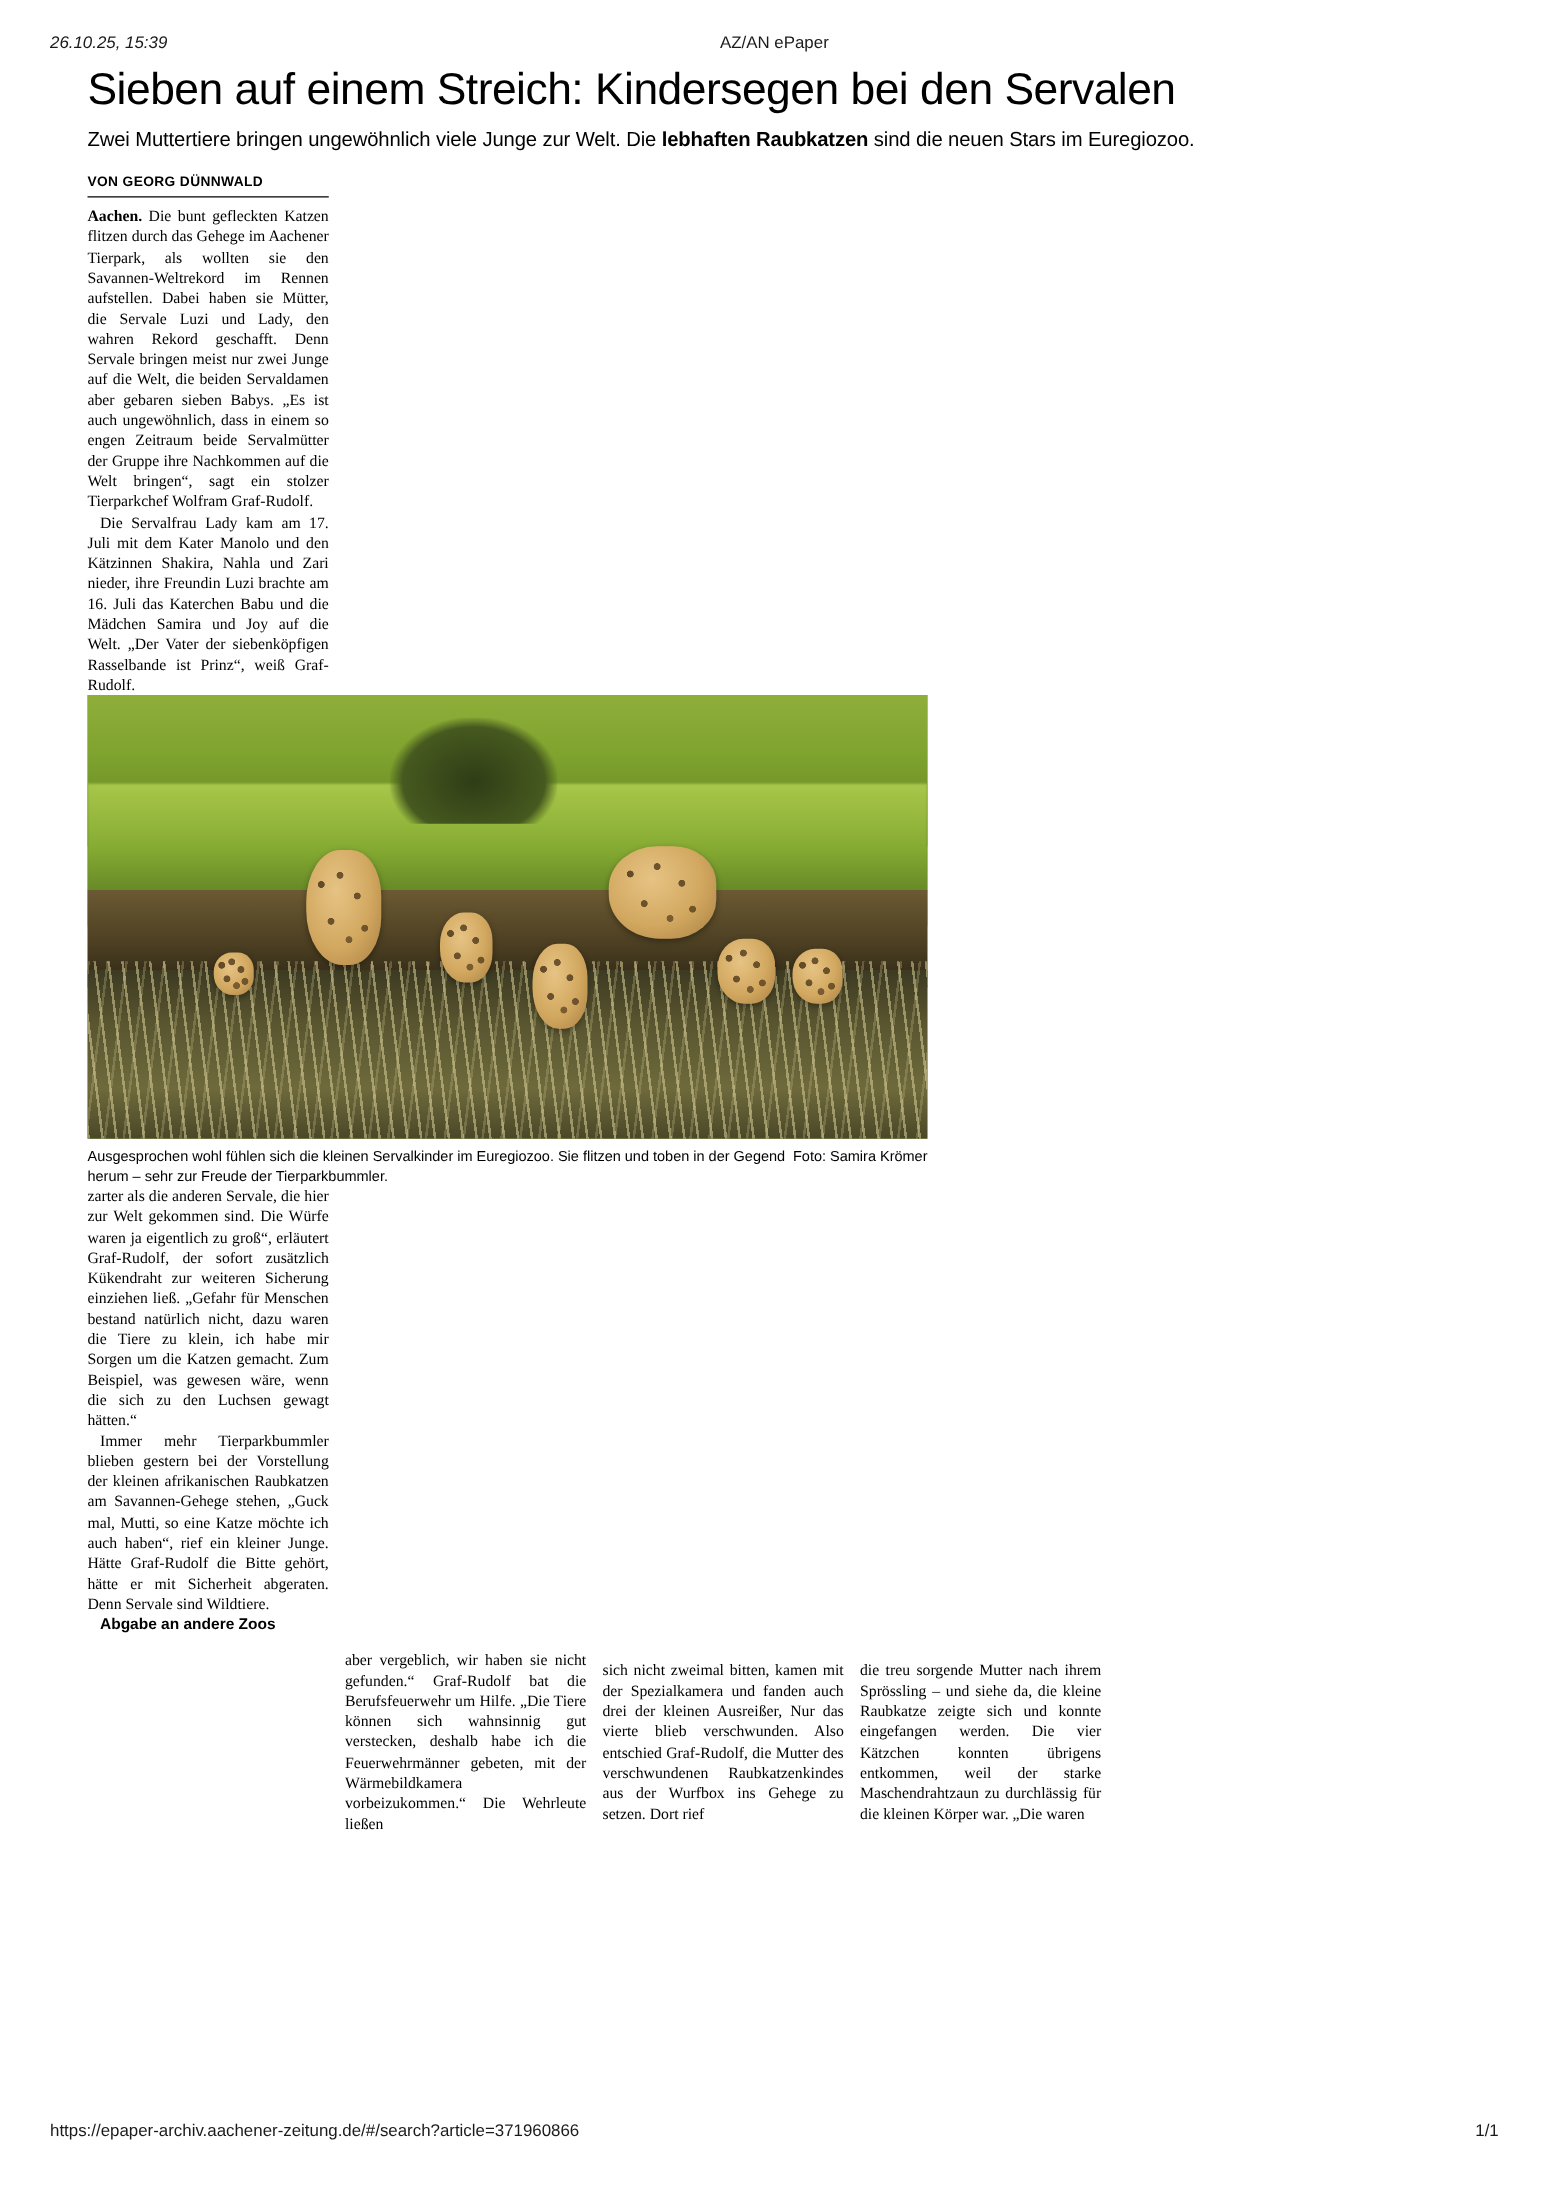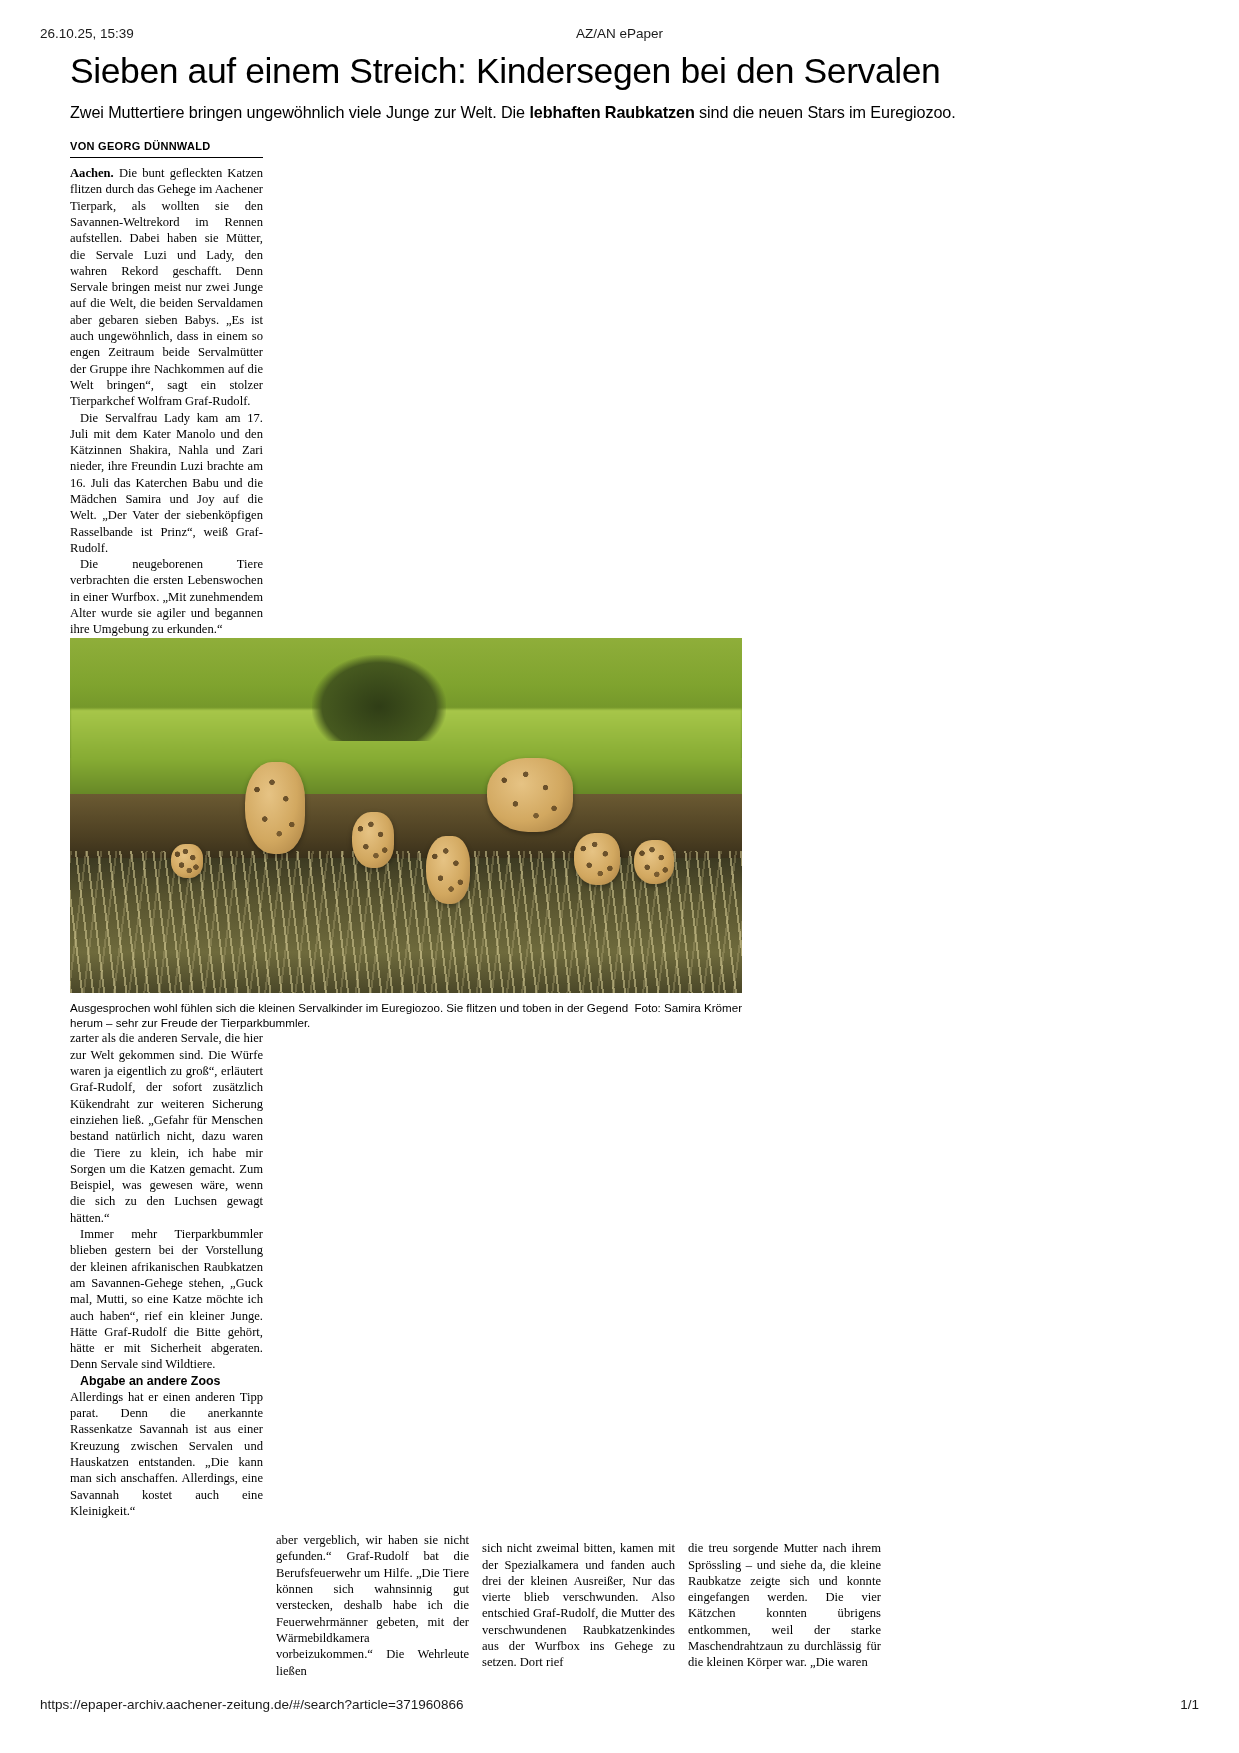--- a/index.html
+++ b/index.html
@@ -29,20 +29,21 @@
     width: 1239px;
     height: 18px;
     font-family: "Liberation Sans", sans-serif;
     font-size: 13.5px;
     color: #1a1a1a;
   }
   .print-header .ph-left {
     position: absolute;
     left: 40px;
     top: 0;
+    font-style: italic;
   }
   .print-header .ph-center {
     position: absolute;
     left: 0;
     width: 1239px;
     text-align: center;
     top: 0;
   }
   .print-footer {
     position: absolute;
@@ -239,21 +240,20 @@
 
     <div class="body-area">
 
       <div class="top-block">
 
         <div class="col">
           <div class="byline">VON GEORG DÜNNWALD</div>
           <div class="byline-rule"></div>
           <p class="first"><span class="lead-city">Aachen.</span><span> Die bunt gefleckten Katzen flitzen durch das Gehege im Aachener Tierpark, als wollten sie den Savannen-Weltrekord im Rennen aufstellen. Dabei haben sie Mütter, die Servale Luzi und Lady, den wahren Rekord geschafft. Denn Servale bringen meist nur zwei Junge auf die Welt, die beiden Servaldamen aber gebaren sieben Babys. „Es ist auch ungewöhnlich, dass in einem so engen Zeitraum beide Servalmütter der Gruppe ihre Nachkommen auf die Welt bringen“, sagt ein stolzer Tierparkchef Wolfram Graf-Rudolf.</span></p>
           <p>Die Servalfrau Lady kam am 17. Juli mit dem Kater Manolo und den Kätzinnen Shakira, Nahla und Zari nieder, ihre Freundin Luzi brachte am 16. Juli das Katerchen Babu und die Mädchen Samira und Joy auf die Welt. „Der Vater der siebenköpfigen Rasselbande ist Prinz“, weiß Graf-Rudolf.</p>
-          <p>Die neugeborenen Tiere verbrachten die ersten Lebenswochen in einer Wurfbox. „Mit zunehmendem Alter wurde sie agiler und begannen ihre Umgebung zu erkunden.“</p>
         </div>
 
         <div class="photo-block">
           <div class="photo">
             <div class="sky"></div>
             <div class="grassy"></div>
             <div class="shrub"></div>
             <div class="bank"></div>
             <div class="water"></div>
             <div class="reeds"></div>
@@ -268,21 +268,20 @@
           <div class="caption">
             <span class="credit">Foto: Samira Krömer</span>
             <span>Ausgesprochen wohl fühlen sich die kleinen Servalkinder im Euregiozoo. Sie flitzen und toben in der Gegend herum – sehr zur Freude der Tierparkbummler.</span>
           </div>
         </div>
 
         <div class="col">
           <p class="first">zarter als die anderen Servale, die hier zur Welt gekommen sind. Die Würfe waren ja eigentlich zu groß“, erläutert Graf-Rudolf, der sofort zusätzlich Kükendraht zur weiteren Sicherung einziehen ließ. „Gefahr für Menschen bestand natürlich nicht, dazu waren die Tiere zu klein, ich habe mir Sorgen um die Katzen gemacht. Zum Beispiel, was gewesen wäre, wenn die sich zu den Luchsen gewagt hätten.“</p>
           <p>Immer mehr Tierparkbummler blieben gestern bei der Vorstellung der kleinen afrikanischen Raubkatzen am Savannen-Gehege stehen, „Guck mal, Mutti, so eine Katze möchte ich auch haben“, rief ein kleiner Junge. Hätte Graf-Rudolf die Bitte gehört, hätte er mit Sicherheit abgeraten. Denn Servale sind Wildtiere.</p>
           <p class="subhead-inline">Abgabe an andere Zoos</p>
-          <p class="first">Allerdings hat er einen anderen Tipp parat. Denn die anerkannte Rassenkatze Savannah ist aus einer Kreuzung zwischen Servalen und Hauskatzen entstanden. „Die kann man sich anschaffen. Allerdings, eine Savannah kostet auch eine Kleinigkeit.“</p>
         </div>
 
       </div>
 
       <div class="bottom-block">
         <div class="spacer-col"></div>
         <div class="col">
           <p class="first">aber vergeblich, wir haben sie nicht gefunden.“ Graf-Rudolf bat die Berufsfeuerwehr um Hilfe. „Die Tiere können sich wahnsinnig gut verstecken, deshalb habe ich die Feuerwehrmänner gebeten, mit der Wärmebildkamera vorbeizukommen.“ Die Wehrleute ließen</p>
         </div>
         <div class="col">

